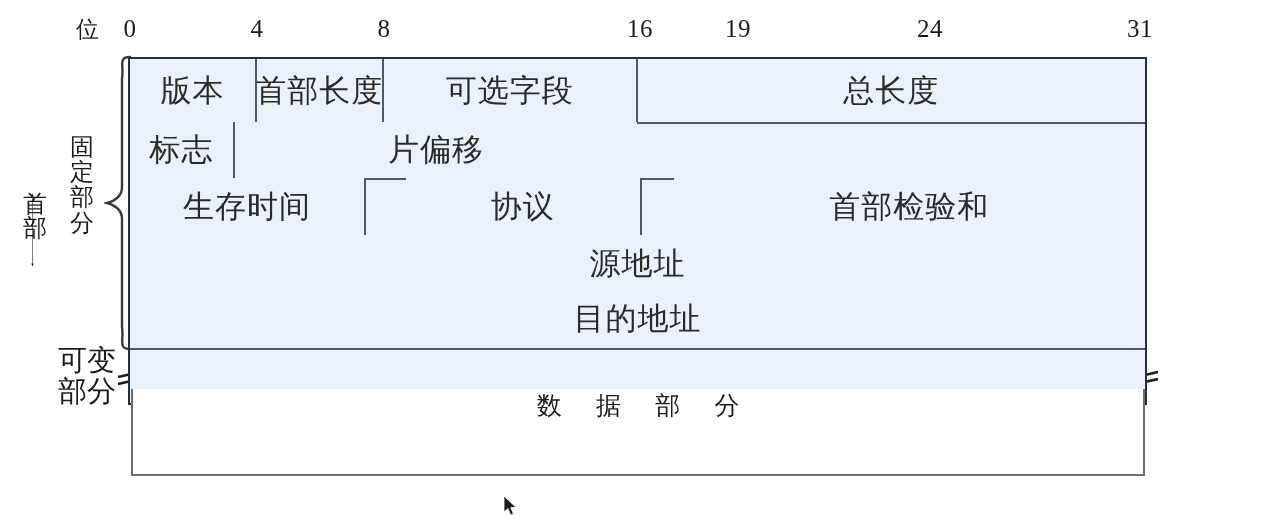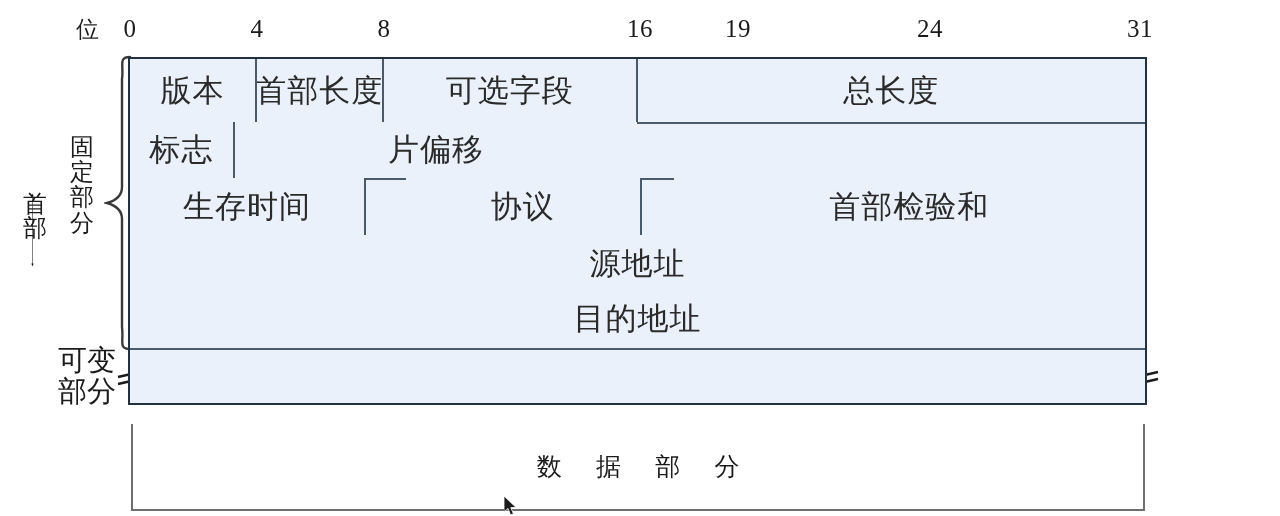--- a/index.html
+++ b/index.html
@@ -86,29 +86,28 @@
     left: 0;
     width: 100%;
     height: 0;
     border-top: 2px solid #4a5a6a;
   }
 
   
   .data-box {
     position: absolute;
     left: 131px;
-    top: 424px;
+    top: 389px;
     width: 1014px;
     height: 87px;
     border: 2px solid #6e6e6e;
     border-top: none;
     box-sizing: border-box;
     background: #ffffff;
     display: flex;
-    align-items: center;
     justify-content: center;
   }
   .data-label {
     font-size: 25px;
     color: #1b1b1b;
     letter-spacing: 14px;
     padding-left: 14px;
   }
 
   

